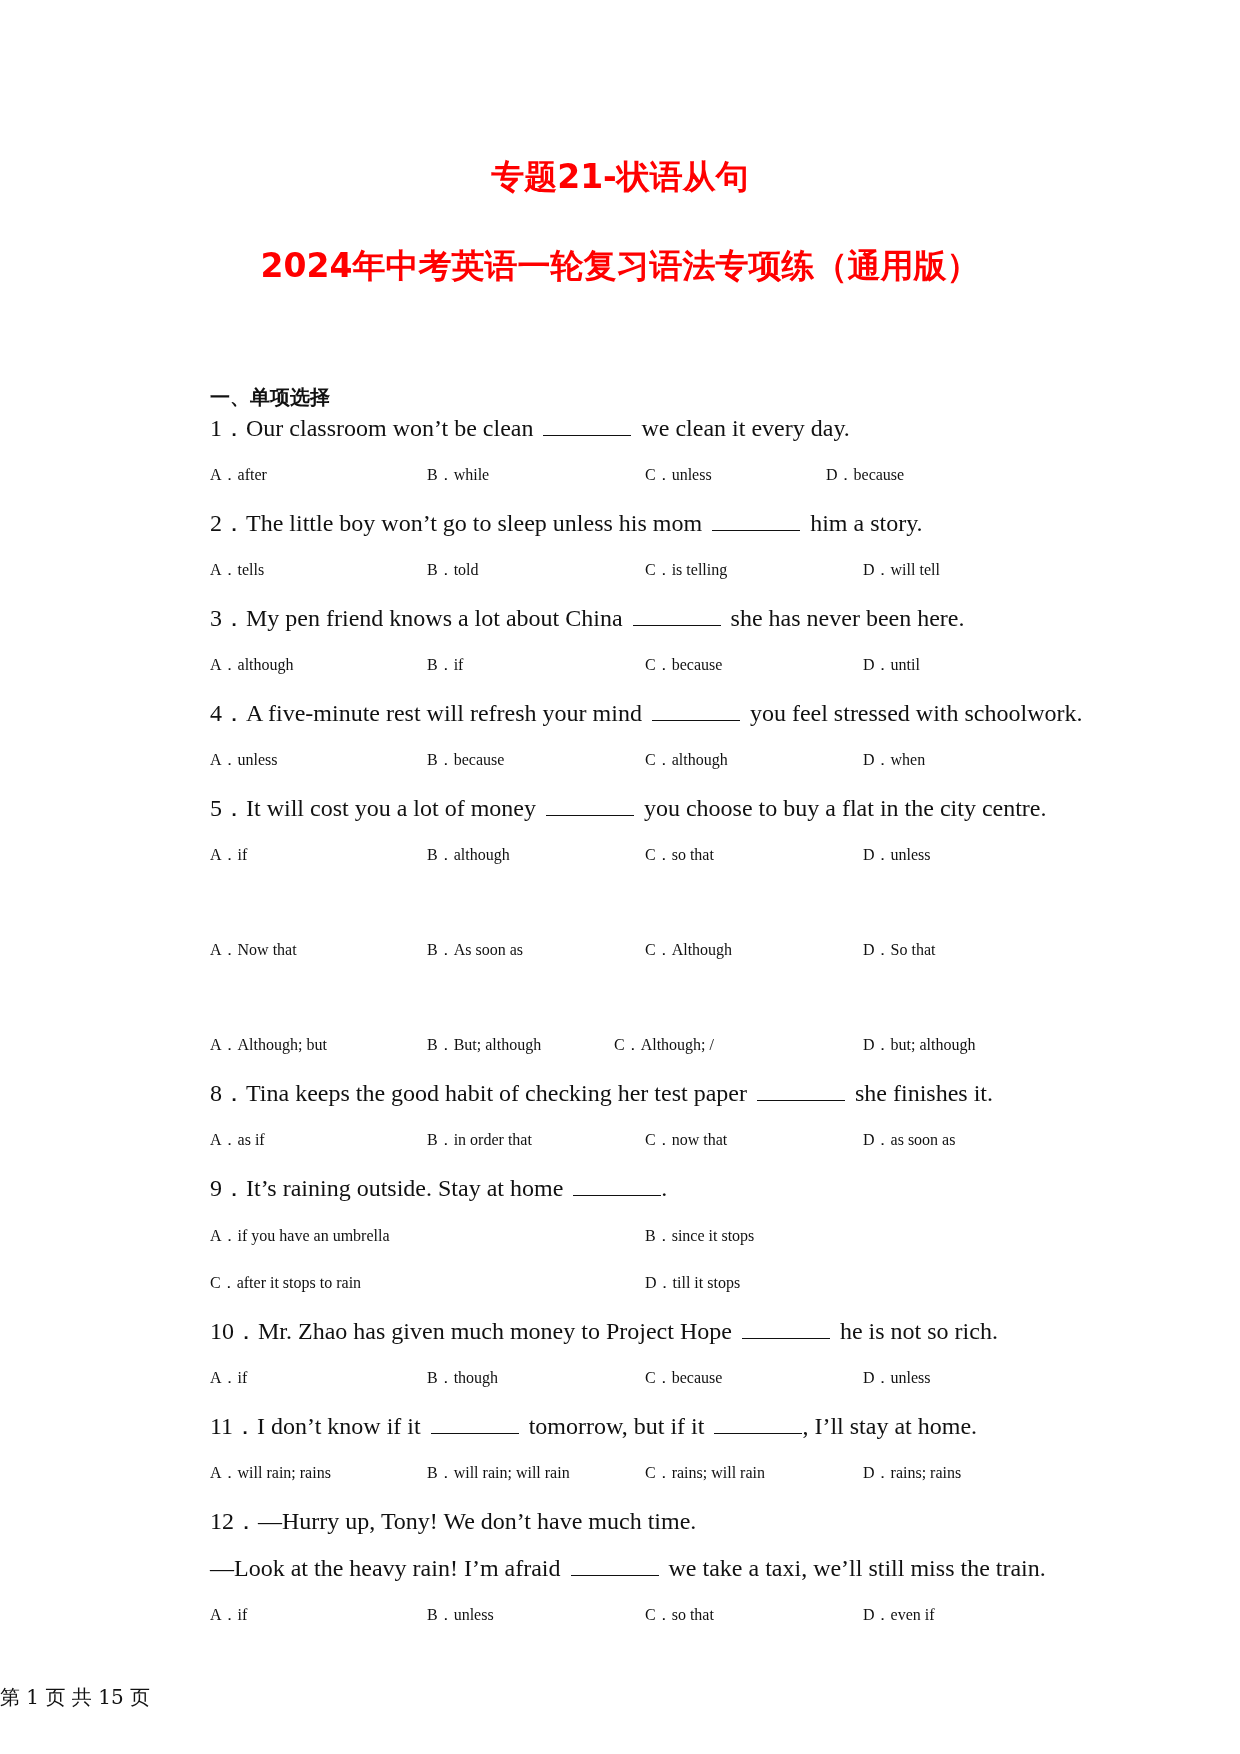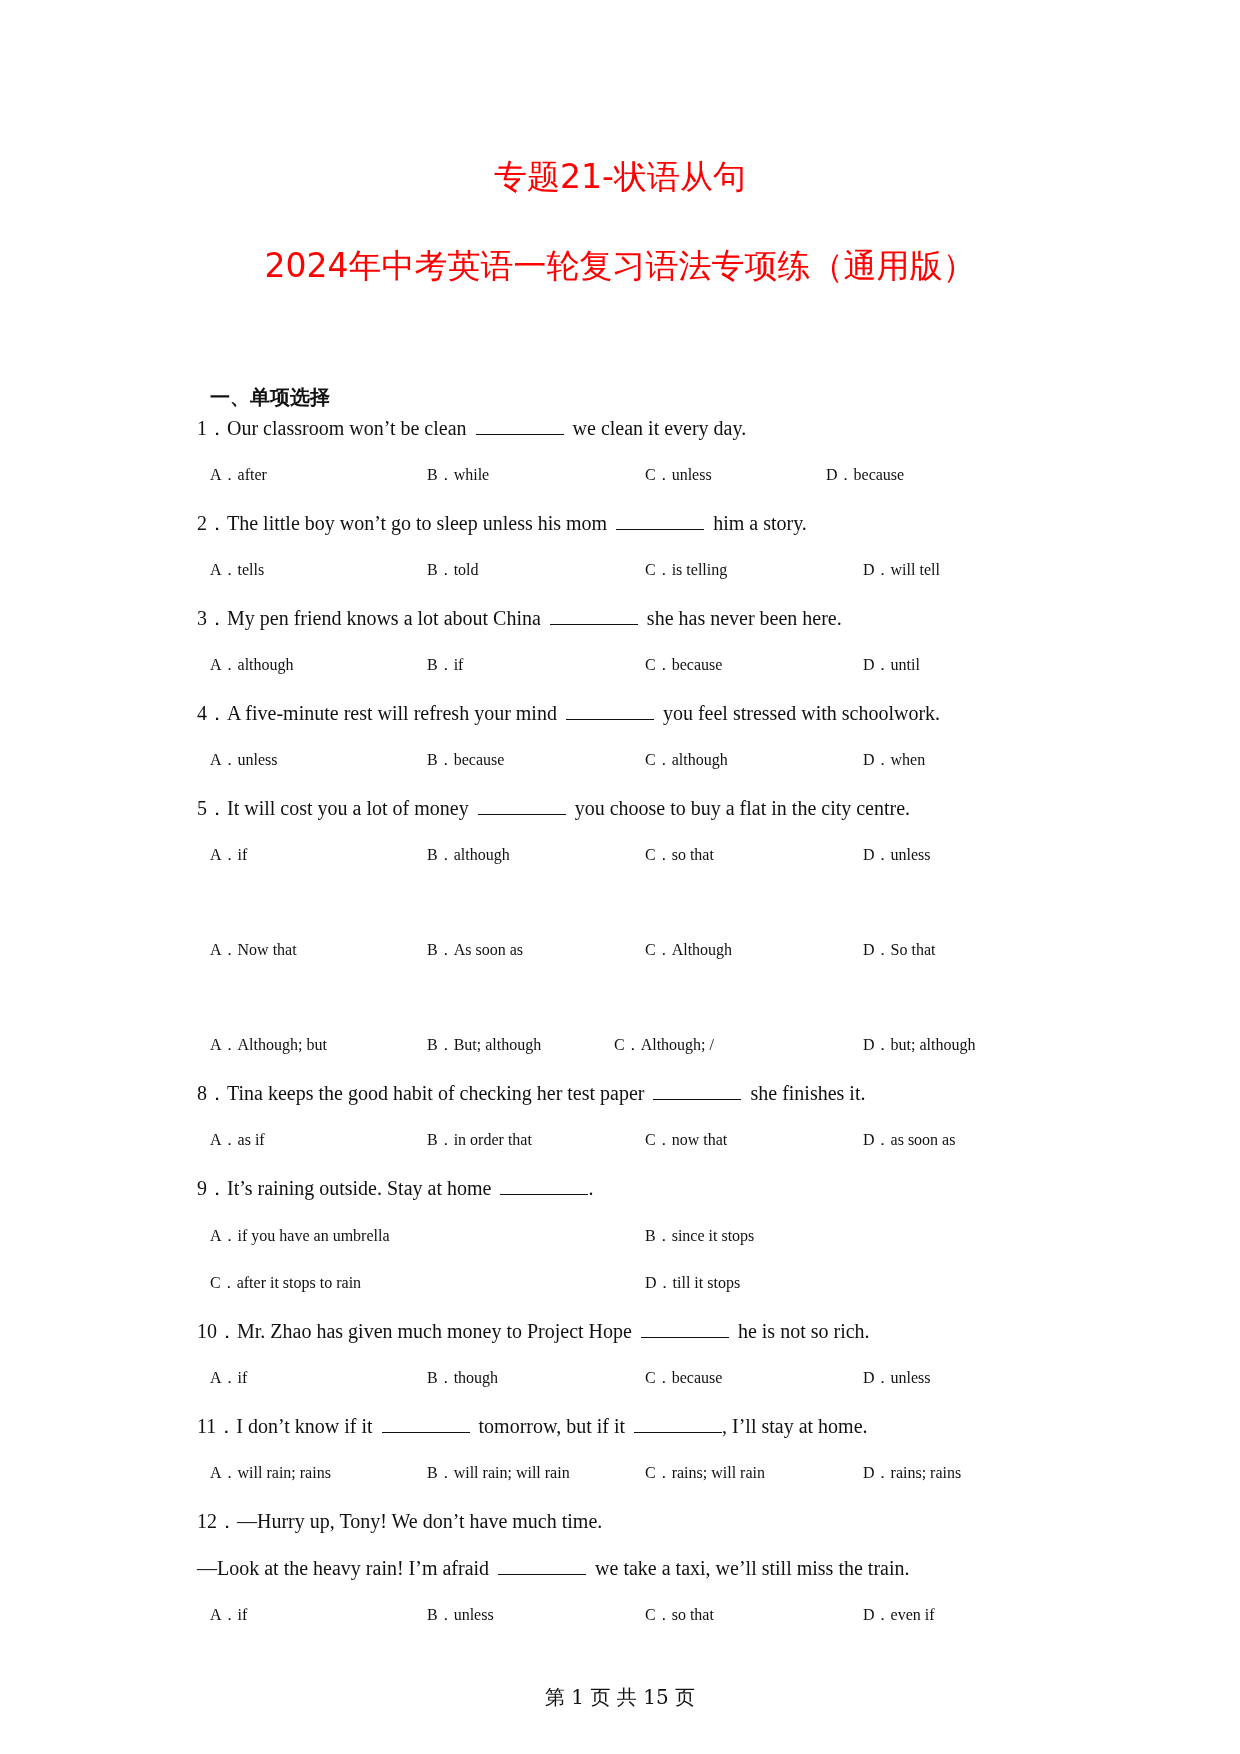--- a/index.html
+++ b/index.html
@@ -10,38 +10,38 @@
       overflow: hidden;
       font-family: "Liberation Serif", "DejaVu Serif", serif;
       color: #111111;
     }
     .page { position: absolute; left: 0; top: 0; width: 1240px; height: 1754px; }
     .title {
       position: absolute;
       left: 0; width: 1240px;
       text-align: center;
       color: #ff0000;
-      font-weight: normal;
+      font-weight: bold;
       font-size: 33px;
       font-family: "DejaVu Sans", "Liberation Sans", sans-serif;
       letter-spacing: 0px;
     }
     .title.t1 { top: 155px; }
     .title.t2 { top: 244px; }
     .section-heading {
       position: absolute;
       left: 210px; top: 384px;
       font-size: 20px;
       font-weight: bold;
       font-family: "DejaVu Sans", "Liberation Sans", sans-serif;
     }
     .line {
       position: absolute;
-      left: 197px;
-      font-size: 20px;
+      left: 210px;
+      font-size: 24px;
       white-space: nowrap;
       line-height: 26px;
     }
     .blank {
       display: inline-block;
       width: 88px;
       border-bottom: 1px solid #111;
       height: 18px;
       vertical-align: baseline;
       margin: 0 4px;
@@ -49,21 +49,21 @@
     .opt {
       position: absolute;
       font-size: 16px;
       white-space: nowrap;
       line-height: 26px;
     }
     .footer {
       position: absolute;
       left: 0; width: 1240px;
       top: 1684px;
-      text-align: center;
+      text-align: left;
       font-size: 20px;
       font-family: "DejaVu Serif", "Liberation Serif", serif;
     }
   </style>
 </head>
 <body>
 
 <div class="page">
 
   <div class="title t1">专题21-状语从句</div>

